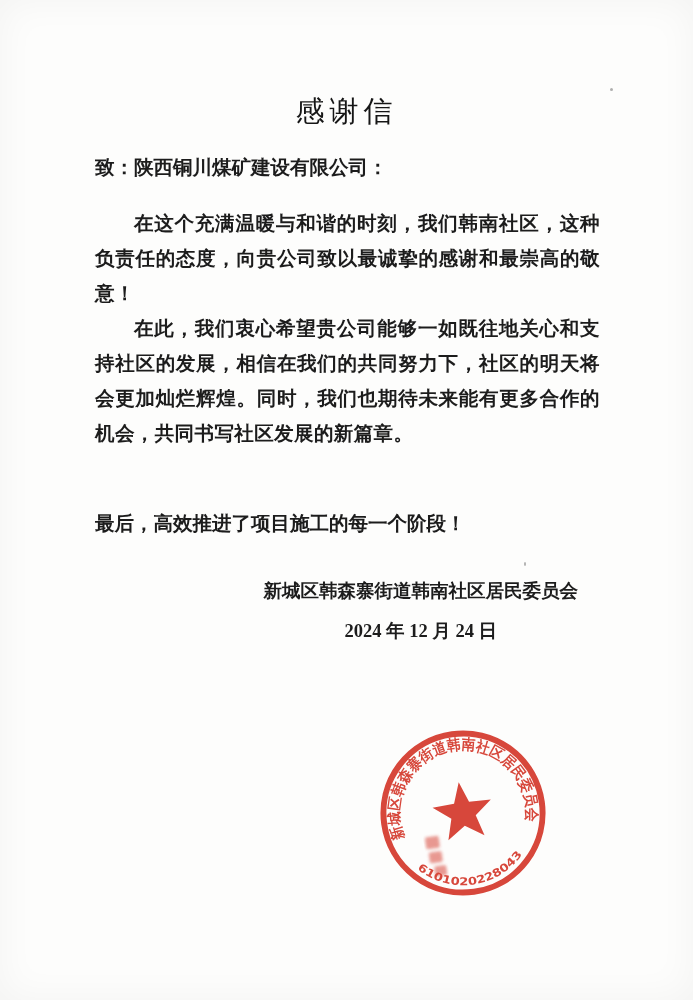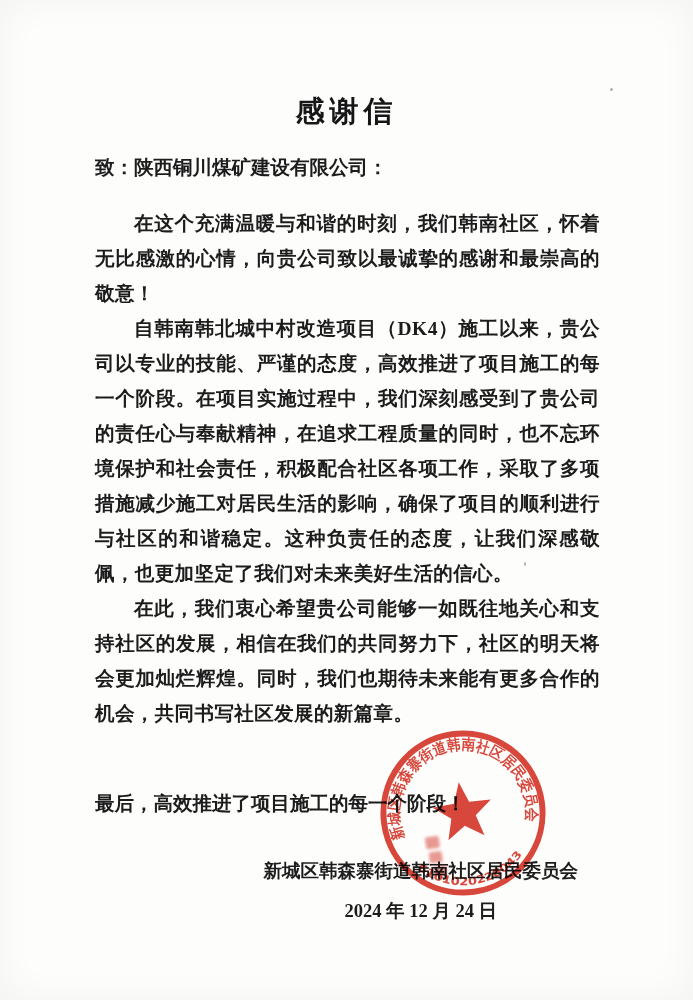--- a/index.html
+++ b/index.html
@@ -11,21 +11,21 @@
     box-shadow:inset 0 0 38px rgba(0,0,0,0.045);
     overflow:hidden;
     font-family:"Liberation Serif","DejaVu Serif",serif;
     color:#1c1c1c;
   }
   .letter-title{
     margin:0;
     padding-top:92px;
     text-align:center;
     font-size:29px;
-    font-weight:700;
+    font-weight:400;
     letter-spacing:5px;
     color:#161616;
   }
   .letter-content{
     padding:0 93px 0 95px;
   }
   .salutation{
     margin-top:20px;
     font-size:19.5px;
     font-weight:600;
@@ -90,22 +90,21 @@
 </head>
 <body>
 
 <div class="page">
 
   <h1 class="letter-title">感谢信</h1>
 
   <div class="letter-content">
     <div class="salutation">致：陕西铜川煤矿建设有限公司：</div>
 
-    <p class="body-paragraph first-paragraph">在这个充满温暖与和谐的时刻，我们韩南社区，怀着无比感激的心情，向贵公司致以最诚挚的感谢和最崇高的敬意！</p>
-    <p class="body-paragraph">自韩南韩北城中村改造项目（DK4）施工以来，贵公司以专业的技能、严谨的态度，高效推进了项目施工的每一个阶段。在项目实施过程中，我们深刻感受到了贵公司的责任心与奉献精神，在追求工程质量的同时，也不忘环境保护和社会责任，积极配合社区各项工作，采取了多项措施减少施工对居民生活的影响，确保了项目的顺利进行与社区的和谐稳定。这种负责任的态度，让我们深感敬佩，也更加坚定了我们对未来美好生活的信心。</p>
+    <p class="body-paragraph first-paragraph">在这个充满温暖与和谐的时刻，我们韩南社区，这种负责任的态度，向贵公司致以最诚挚的感谢和最崇高的敬意！</p>
     <p class="body-paragraph">在此，我们衷心希望贵公司能够一如既往地关心和支持社区的发展，相信在我们的共同努力下，社区的明天将会更加灿烂辉煌。同时，我们也期待未来能有更多合作的机会，共同书写社区发展的新篇章。</p>
 
     <div class="closing-line">最后，高效推进了项目施工的每一个阶段！</div>
 
     <div class="signature-area">
       <div class="signature-line">新城区韩森寨街道韩南社区居民委员会</div>
       <div class="date-line">2024 年 12 月 24 日</div>
     </div>
   </div>
 

